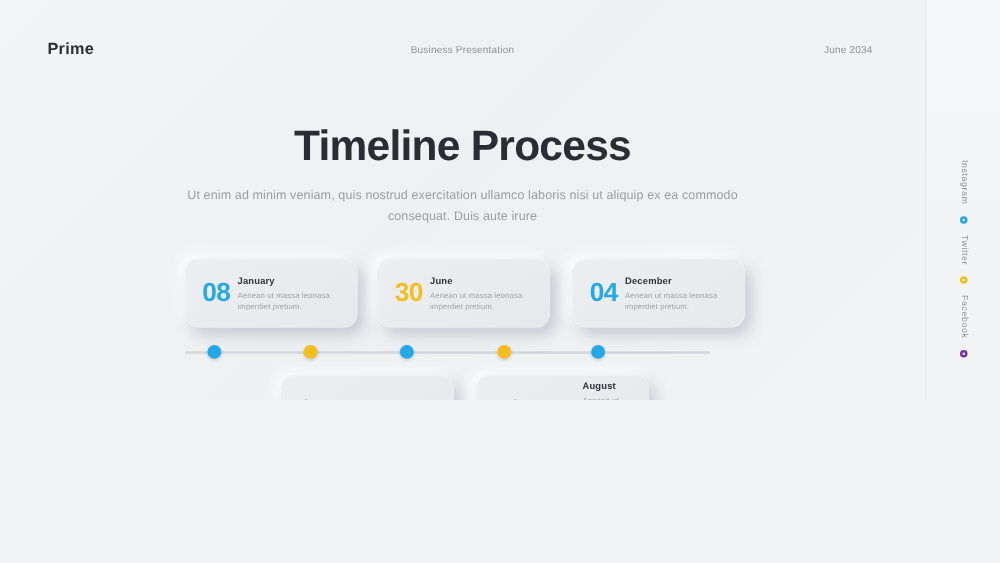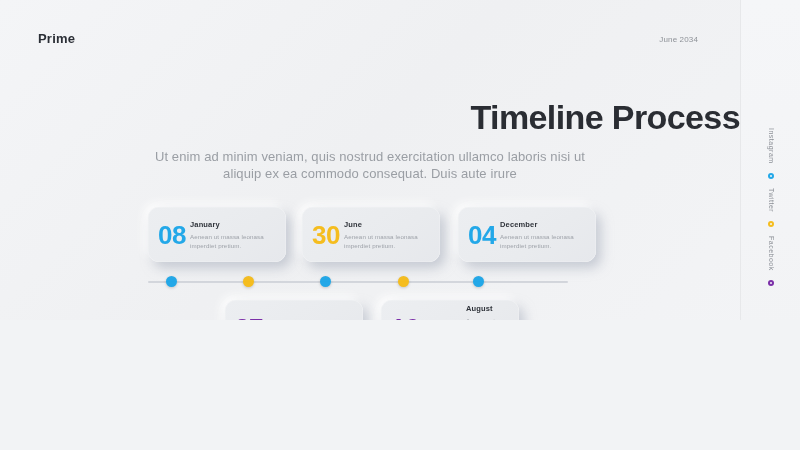--- a/index.html
+++ b/index.html
@@ -57,33 +57,33 @@
     color: #8e9298;
     letter-spacing: 0.15px;
   }
 
   
   .title {
     position: absolute;
     top: 98px;
     left: 0;
     width: 740px;
-    text-align: right;
+    text-align: center;
     font-size: 34px;
     font-weight: bold;
     color: #2a2d33;
     letter-spacing: -0.6px;
   }
   .subtitle {
     position: absolute;
     top: 148px;
     left: 145px;
     width: 450px;
     text-align: center;
-    font-size: 13px;
+    font-size: 10px;
     line-height: 17px;
     color: #9a9ea4;
     letter-spacing: 0.1px;
   }
 
   
   .timeline-area {
     position: absolute;
     left: 0;
     top: 195px;
@@ -117,25 +117,26 @@
     box-shadow:
       5px 6px 12px rgba(163,170,184,0.55),
       -4px -4px 10px rgba(255,255,255,0.92),
       inset 0 0 0 0.5px rgba(255,255,255,0.35);
     display: flex;
     align-items: center;
     padding: 0 6px 0 10px;
     box-sizing: border-box;
   }
   .card-num {
-    font-size: 26px;
+    font-size: 21px;
     font-weight: bold;
     line-height: 1;
     letter-spacing: -0.4px;
     min-width: 30px;
+    text-align: center;
   }
   .card-body {
     margin-left: 2px;
     padding-top: 1px;
   }
   .card-month {
     font-size: 7.5px;
     font-weight: bold;
     color: #2f333a;
     letter-spacing: 0.15px;
@@ -191,20 +192,21 @@
     background: #f3f4f6;
   }
 </style>
 </head>
 <body>
 
 <div class="slide">
 
   <div class="header">
     <div class="logo">Prime</div>
+    <div class="header-center">Business Presentation</div>
     <div class="header-right">June 2034</div>
   </div>
 
   <div class="title">Timeline Process</div>
   <div class="subtitle">Ut enim ad minim veniam, quis nostrud exercitation ullamco laboris nisi ut aliquip ex ea commodo consequat. Duis aute irure</div>
 
   <div class="timeline-area">
     <div class="timeline-line"></div>
     <div id="dots-root">
         <div class="dot" style="left: 166px; background: rgb(35, 168, 232);"></div>

